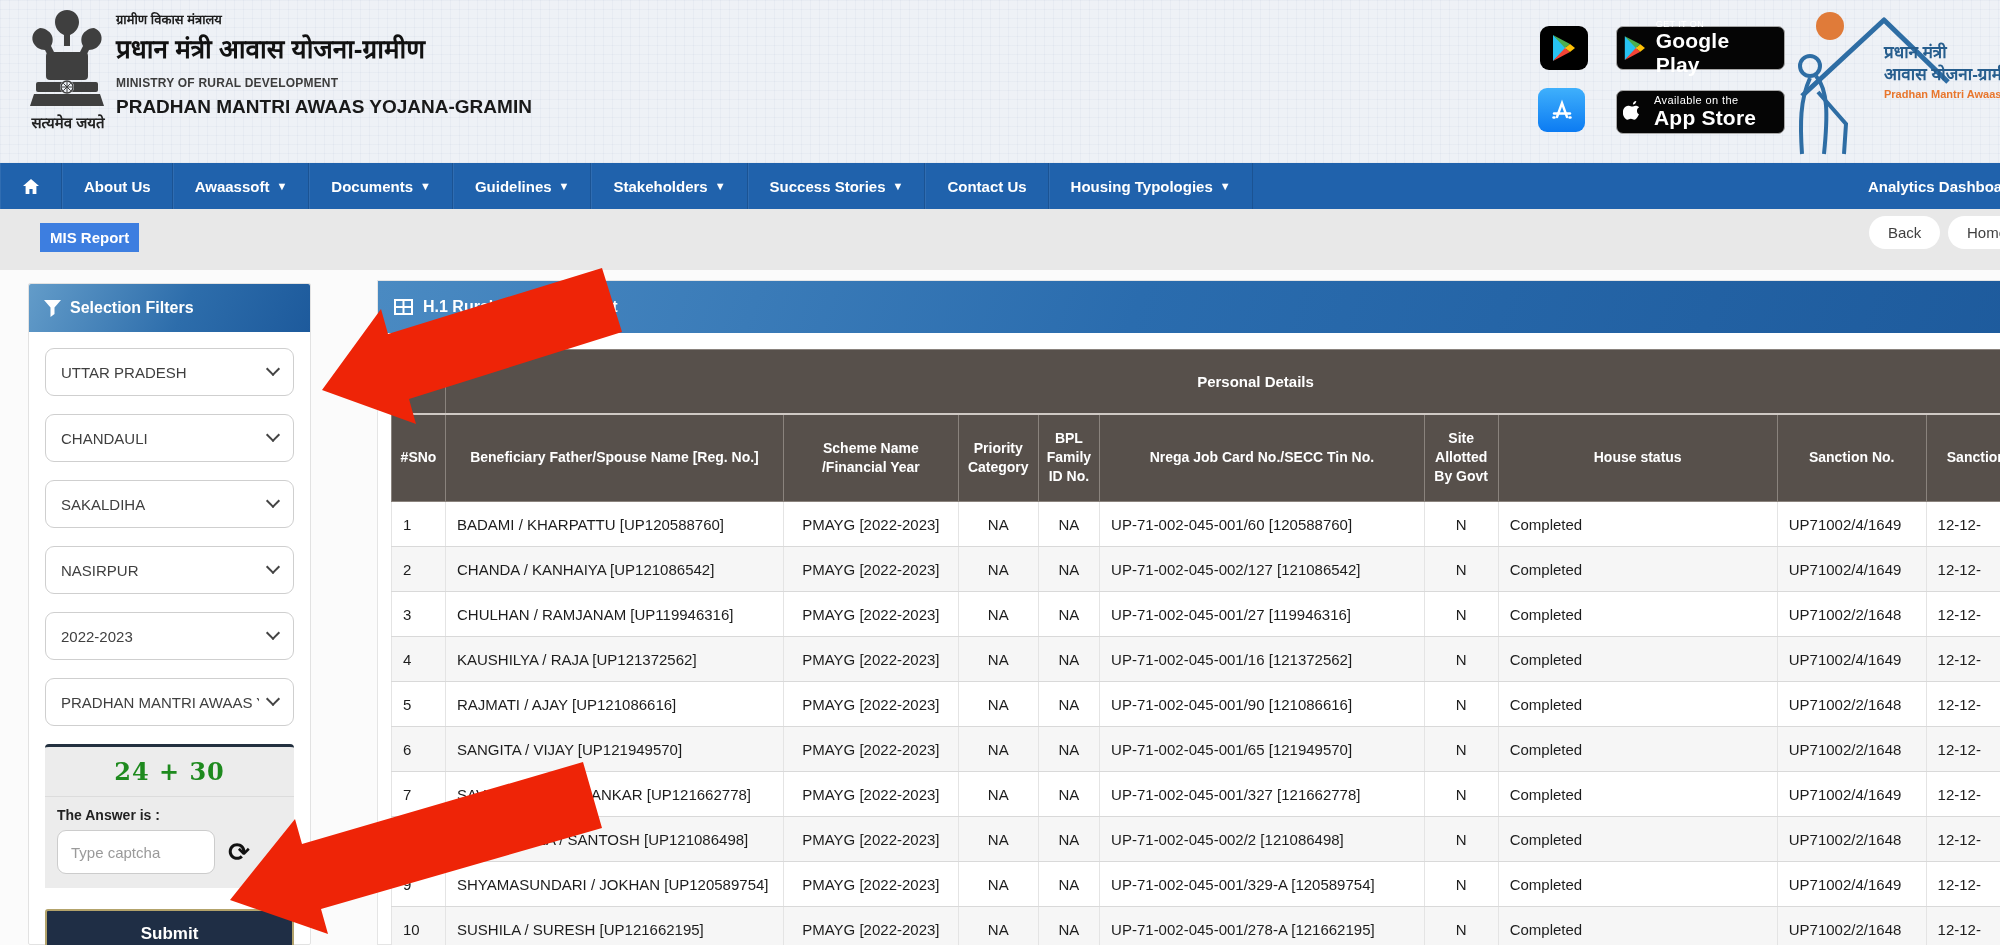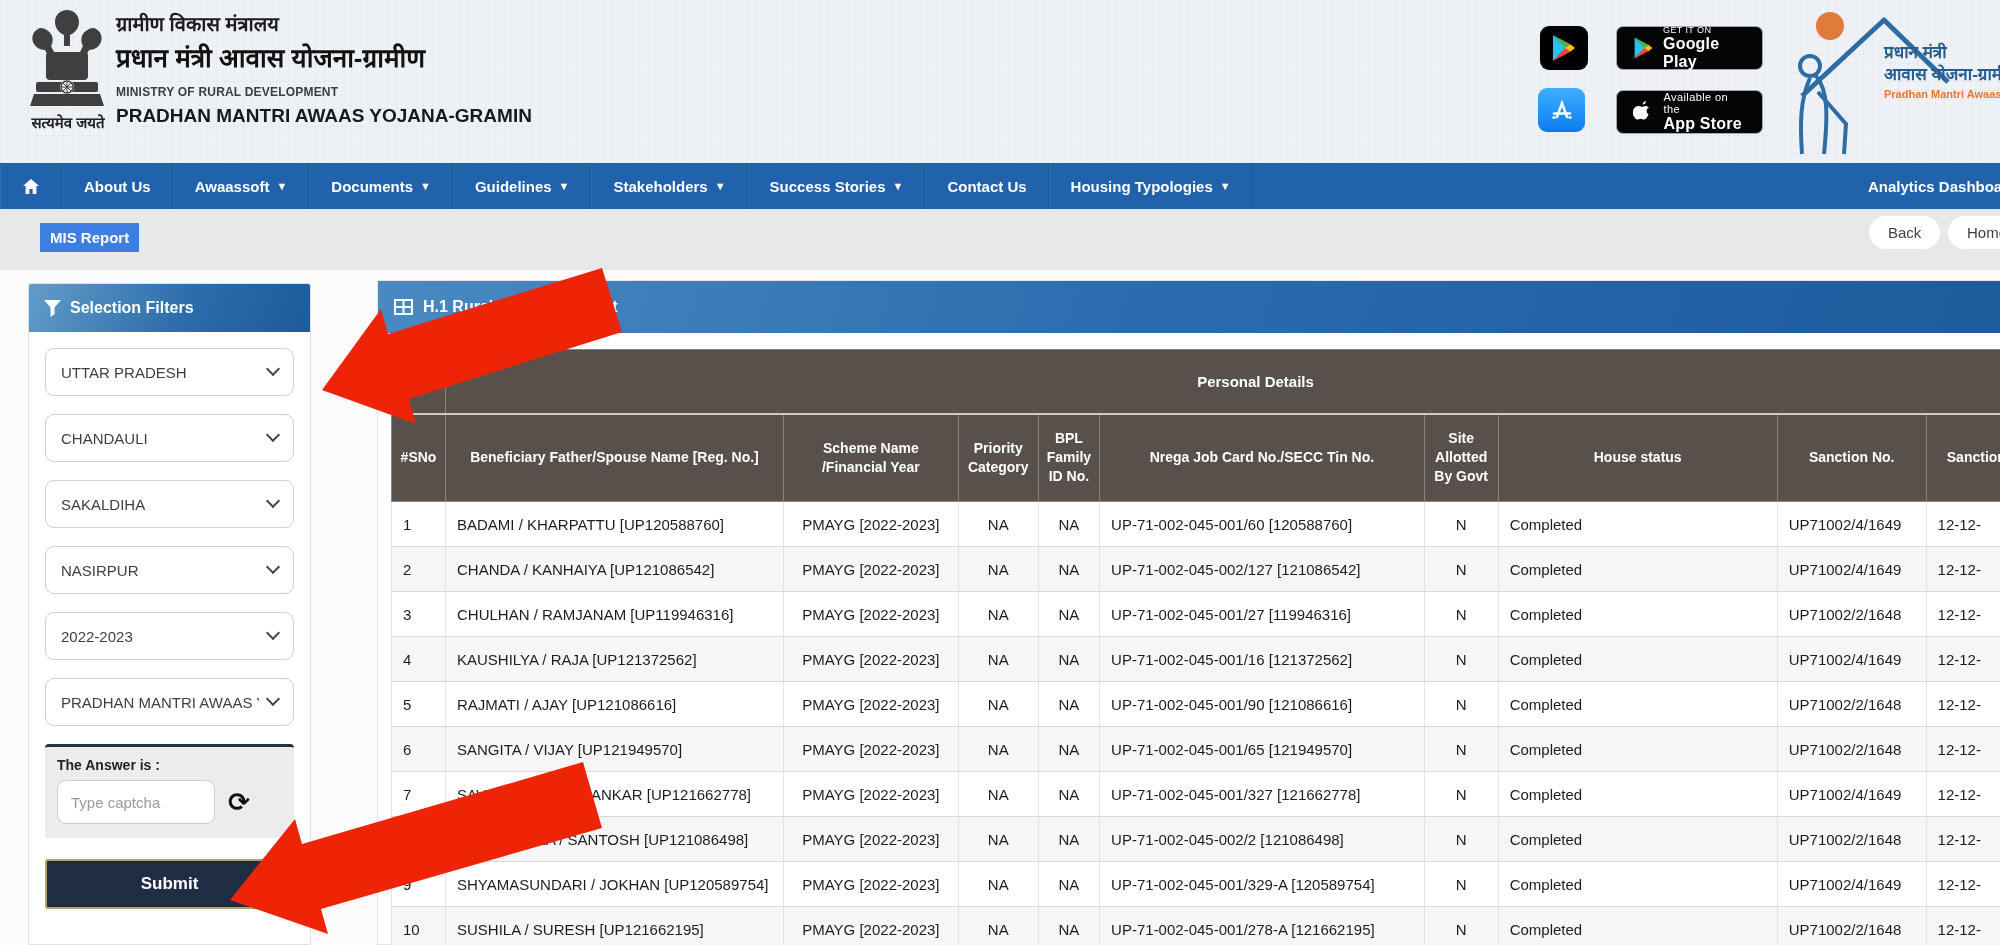--- a/index.html
+++ b/index.html
@@ -10,36 +10,36 @@
   
   .top-header { position:absolute; left:0; top:0; width:2000px; height:163px;
     background:#eef1f6;
     background-image:linear-gradient(rgba(120,140,170,.06) 1px, transparent 1px),
                      linear-gradient(90deg, rgba(120,140,170,.06) 1px, transparent 1px);
     background-size:9px 9px; }
   .emblem { position:absolute; left:22px; top:6px; width:90px; height:118px; }
   .emblem-caption { position:absolute; left:8px; top:112px; width:120px; text-align:center;
     font-size:15px; font-weight:bold; color:#222; }
   .title-block { position:absolute; left:116px; top:10px; }
-  .t-hi-small { font-size:20px; font-weight:bold; color:#1c1c1c; }
+  .t-hi-small { font-size:13px; font-weight:bold; color:#1c1c1c; }
   .t-hi-big   { font-size:26px; font-weight:bold; color:#111; margin-top:2px; }
   .t-en-small { font-size:12px; font-weight:bold; color:#3c3c3c; letter-spacing:.2px; margin-top:10px; }
   .t-en-big   { font-size:19px; font-weight:bold; color:#191919; margin-top:6px; }
 
   .sq-badge { position:absolute; border-radius:9px; }
   .play-sq { left:1540px; top:26px; width:48px; height:44px; background:#000;
     display:flex; align-items:center; justify-content:center; }
   .appstore-sq { left:1538px; top:88px; width:47px; height:44px;
     background:linear-gradient(180deg,#3fb0fc,#0c7bf2); display:flex; align-items:center; justify-content:center; }
-  .store-badge { position:absolute; width:147px; height:44px; background:#050505; border-radius:7px;
-    color:#fff; display:flex; align-items:center; padding:0 16px; gap:9px; border:1px solid #a7a7a7; }
+  .store-badge { position:absolute; width:169px; height:44px; background:#050505; border-radius:7px;
+    color:#fff; display:flex; align-items:center; padding:0 6px; gap:9px; border:1px solid #a7a7a7; }
   .gp-badge { left:1616px; top:26px; }
   .as-badge { left:1616px; top:90px; }
   .store-txt .small { font-size:9px; letter-spacing:.4px; display:block; }
-  .store-txt .big { font-size:16px; font-weight:bold; display:block; margin-top:0px; letter-spacing:.2px; }
+  .store-txt .big { font-size:21px; font-weight:bold; display:block; margin-top:0px; letter-spacing:.2px; }
 
   .pmayg-logo { position:absolute; left:1788px; top:4px; width:260px; height:156px; }
   .pmayg-text { position:absolute; left:1884px; top:42px; width:220px; }
   .pmayg-text .hi { font-size:17px; font-weight:bold; color:#275e8e; line-height:22px; white-space:nowrap; }
   .pmayg-text .en { font-size:11px; font-weight:bold; color:#e8762d; white-space:nowrap; margin-top:2px; }
 
   
   .nav { position:absolute; left:0; top:163px; width:2000px; height:46px; background:#2062ac;
     display:flex; align-items:stretch; }
   .nav-item { display:flex; align-items:center; gap:7px; padding:0 21px; color:#fff;
@@ -278,20 +278,21 @@
           <div class="select">
             <span class="sel-label">2022-2023</span>
             <span class="chev"></span>
           </div>
           <div class="select">
             <span class="sel-label">PRADHAN MANTRI AWAAS YOJANA GRAMIN</span>
             <span class="chev"></span>
           </div>
         </div>
       <div class="captcha-box">
+        <div class="captcha-q">24 + 30</div>
         <div class="captcha-bottom">
           <div class="captcha-label">The Answer is :</div>
           <div class="captcha-row">
             <input class="captcha-input" type="text" placeholder="Type captcha" style="">
             <span class="refresh">⟳</span>
           </div>
         </div>
       </div>
       <button class="submit-btn">Submit</button>
     </div>

